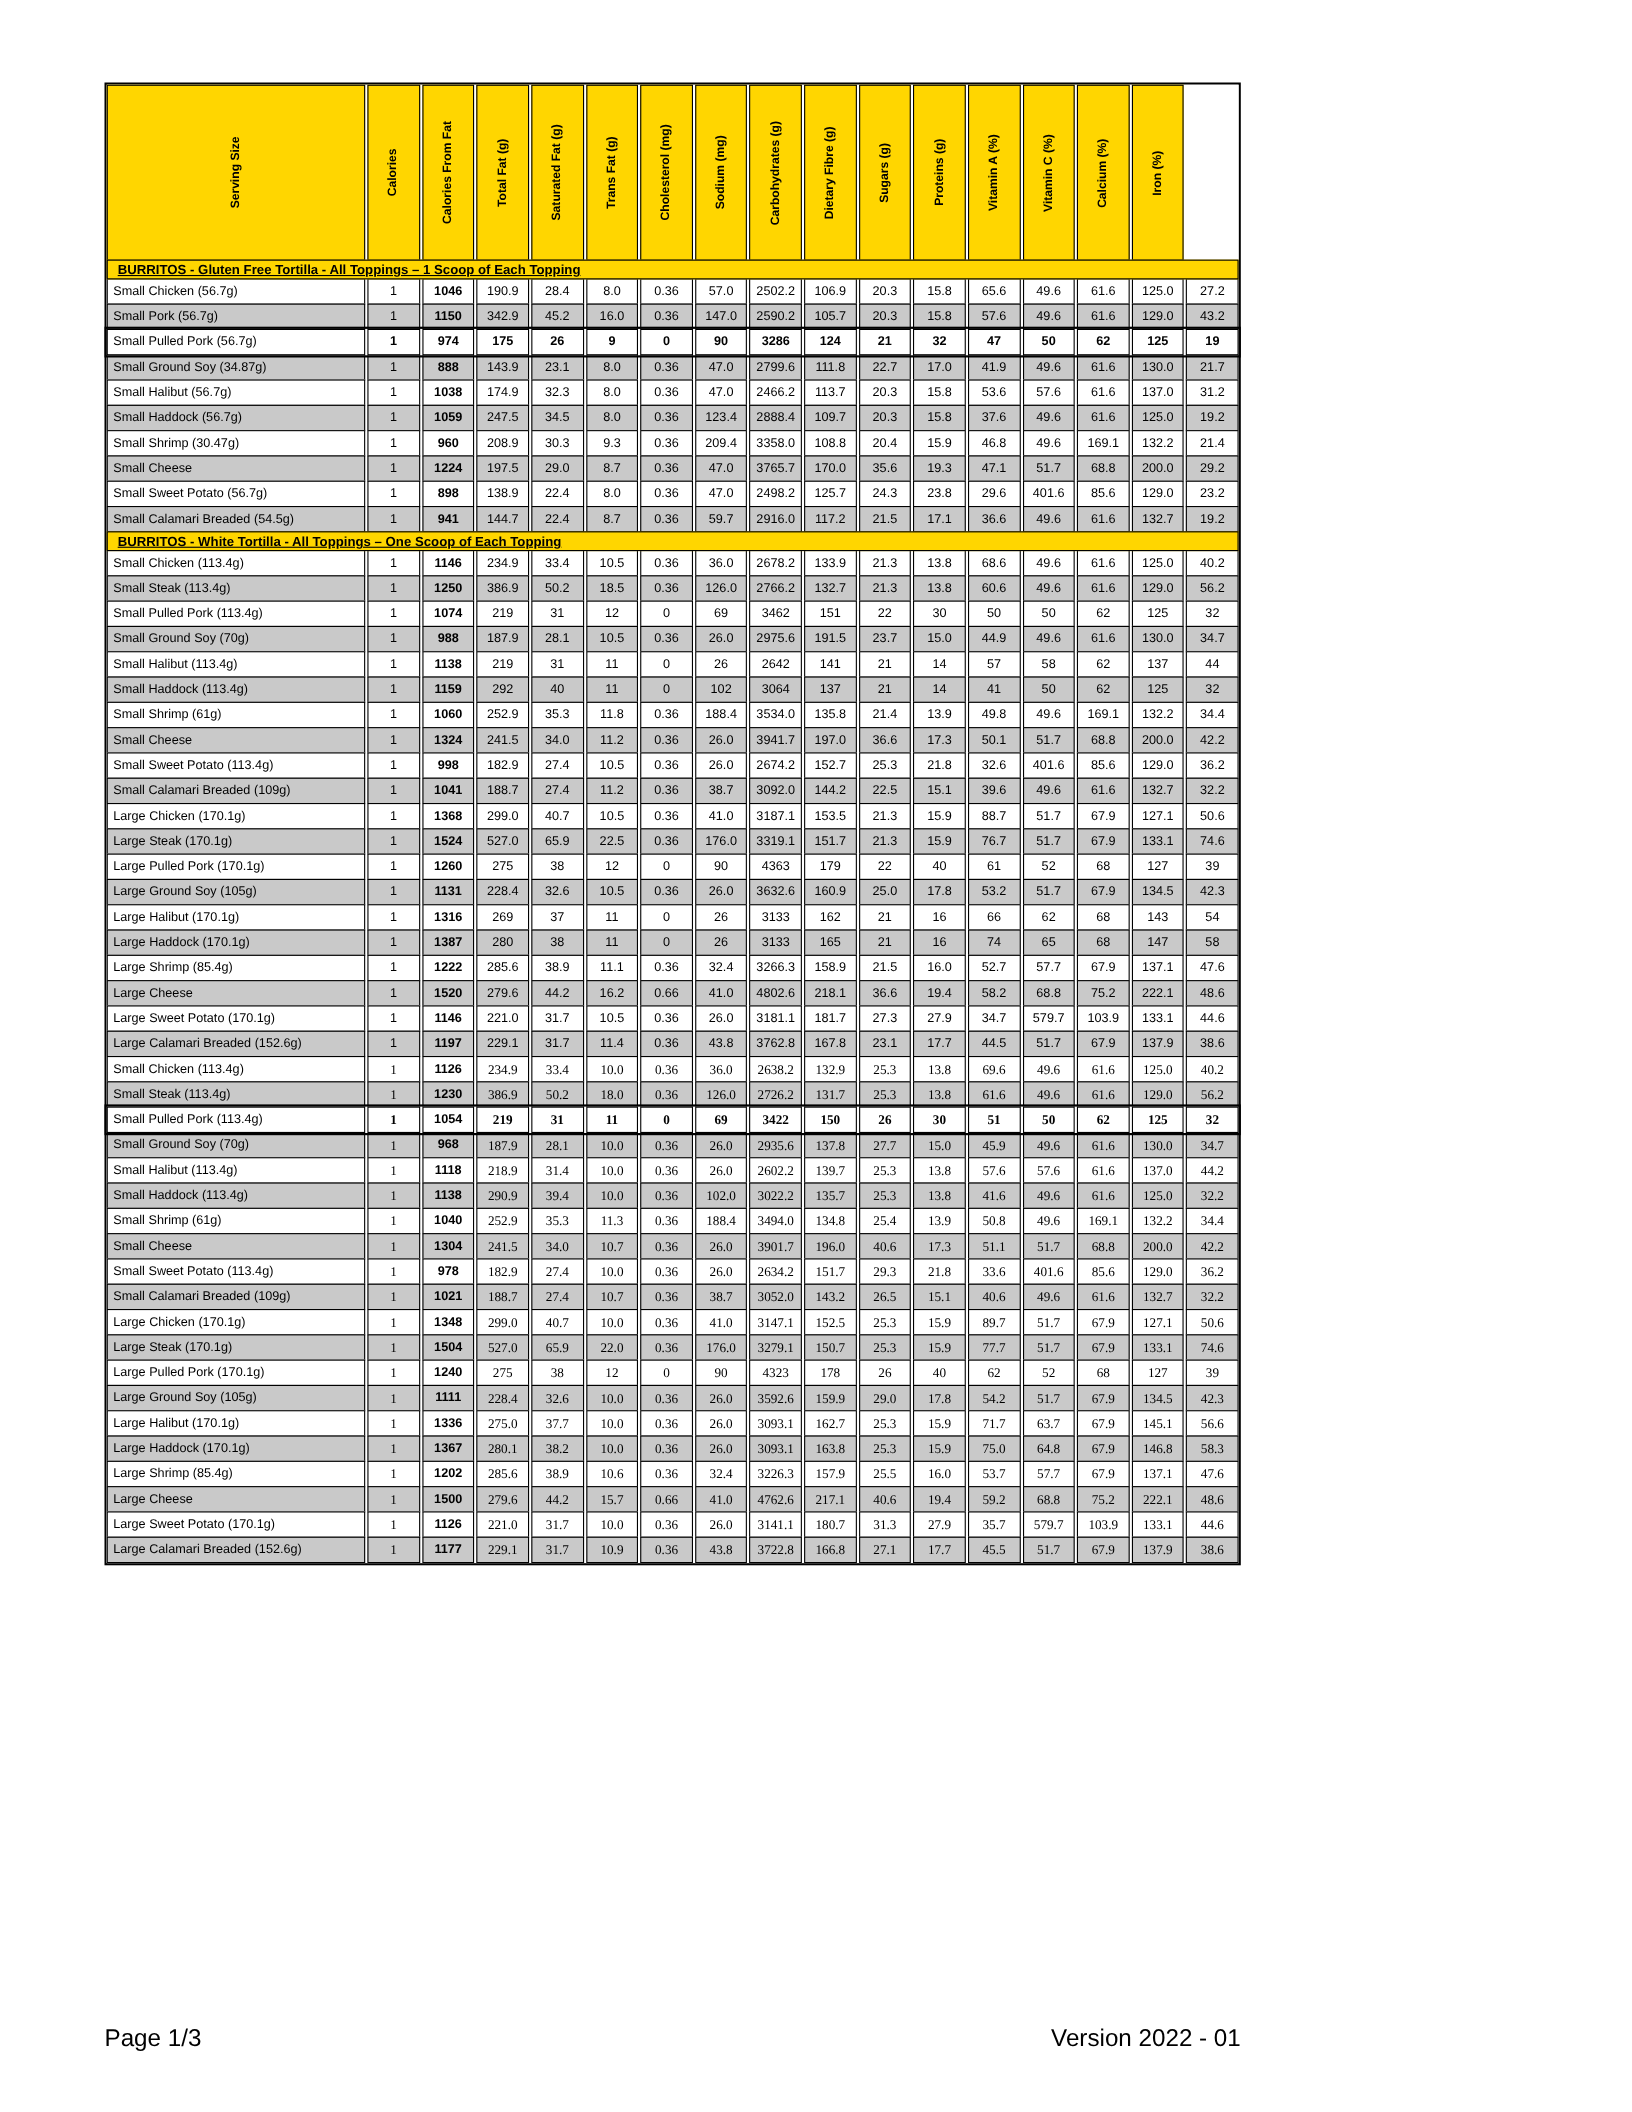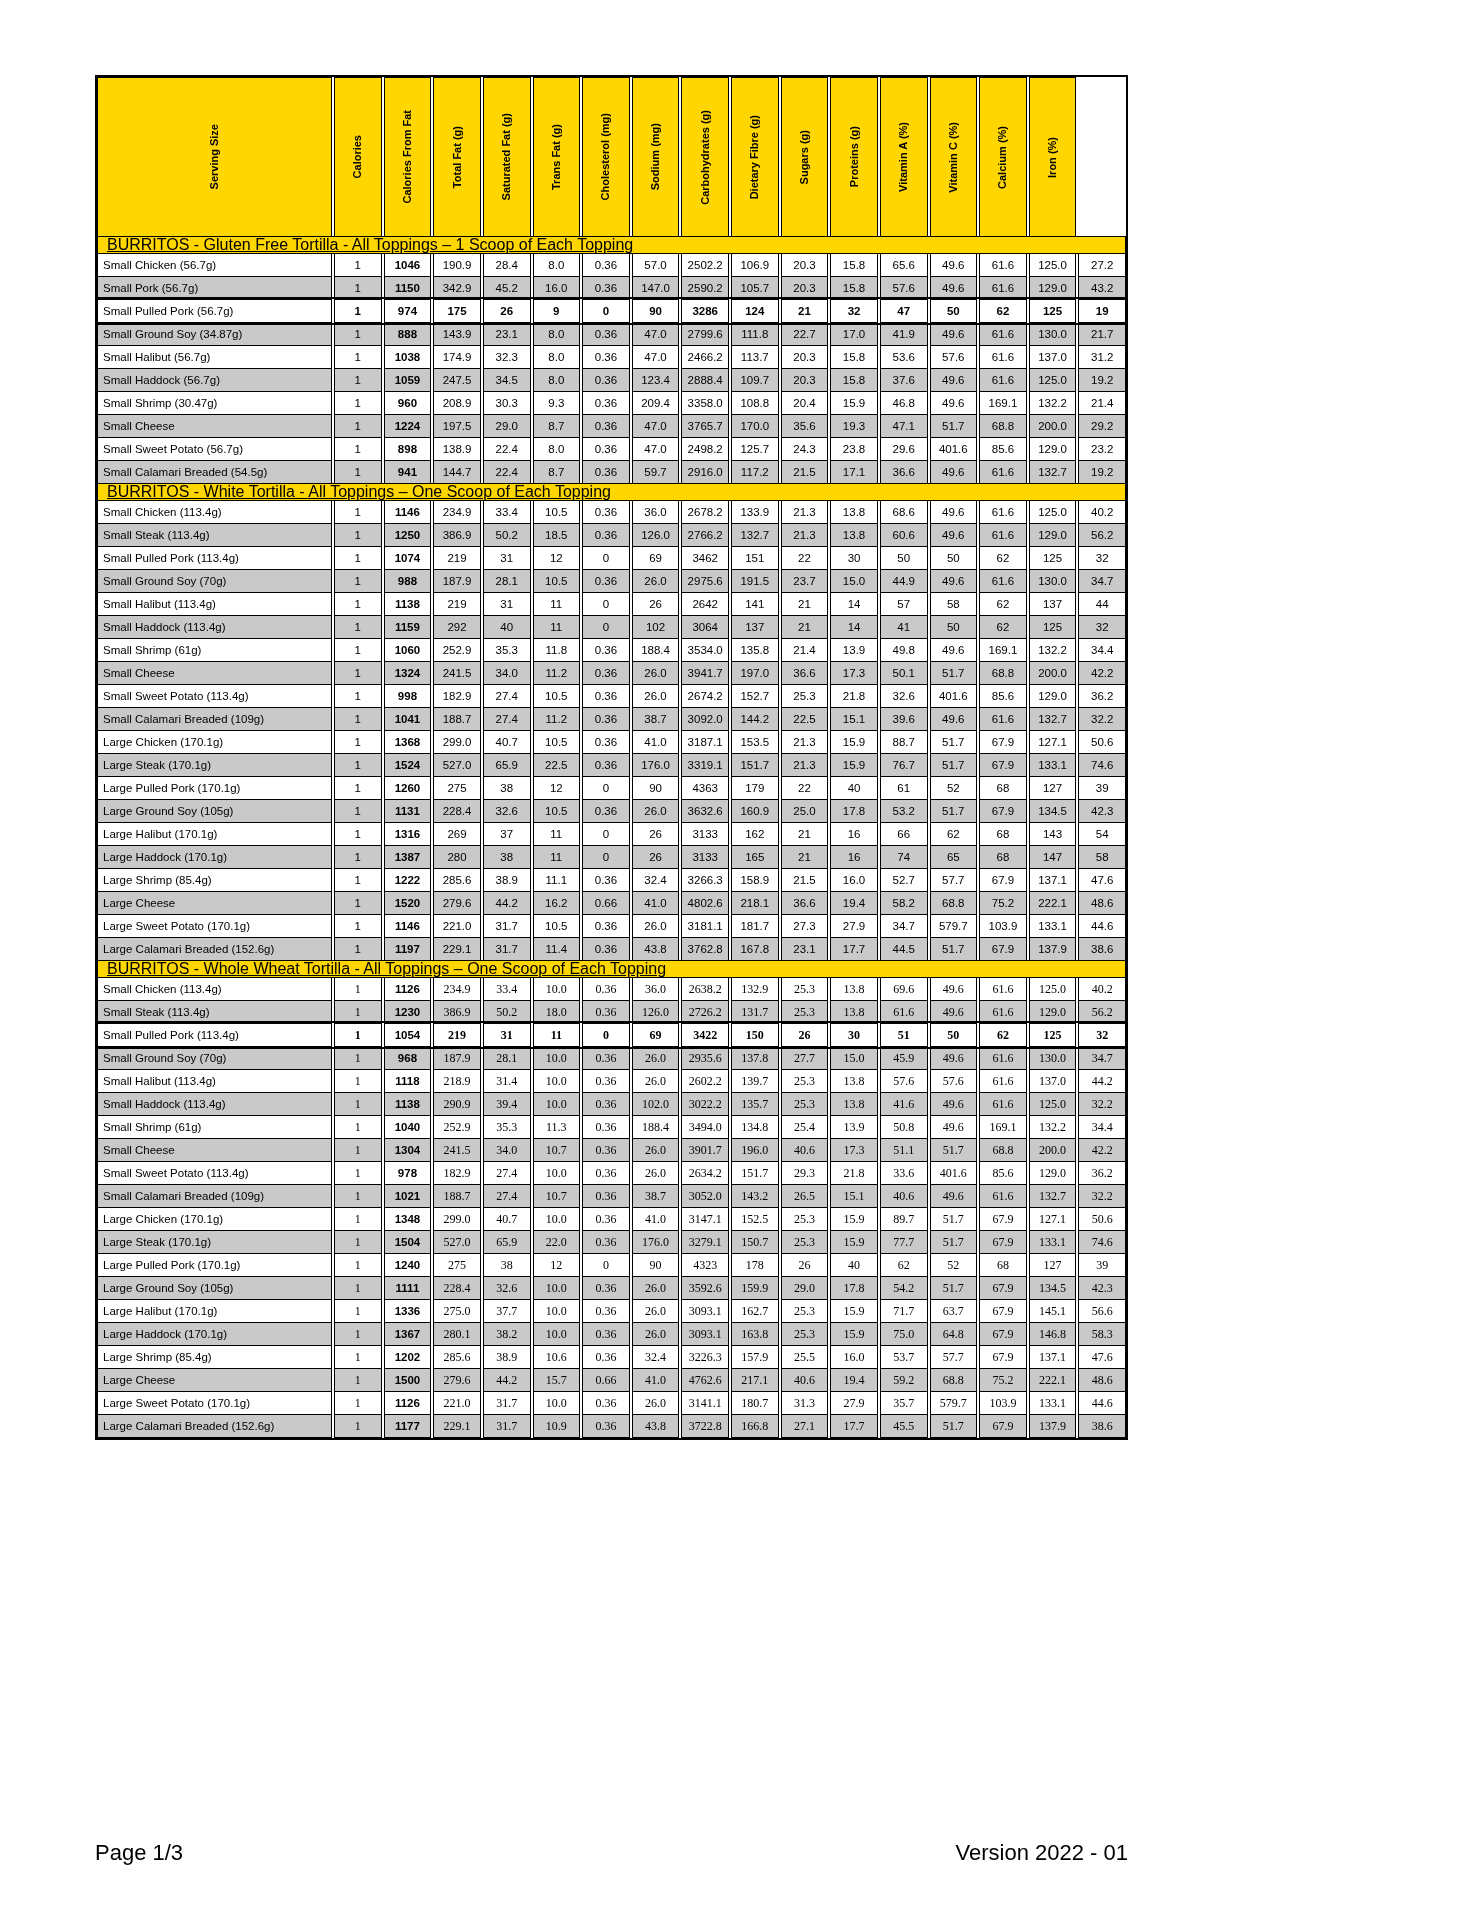--- a/index.html
+++ b/index.html
@@ -34,21 +34,21 @@
     writing-mode:vertical-rl; transform:rotate(180deg);
     font-weight:bold; font-size:11px; white-space:nowrap; line-height:1;
   }
   
   .section-band {
     height:18px; margin-top:-1px; background:#FFD600;
     border:1px solid #000; box-sizing:border-box;
     display:flex; align-items:center; padding-left:9px;
     position:relative; z-index:1;
   }
-  .section-band span { font-weight:normal; font-size:16px; text-decoration:underline; white-space:nowrap;text-align:right; }
+  .section-band span { font-weight:bold; font-size:12px; text-decoration:underline; white-space:nowrap;text-align:right; }
   
   .data-row { height:24px; margin-top:-1px; }
   .cell {
     border:1px solid #000; box-sizing:border-box; background:#fff;
     display:flex; align-items:center; justify-content:center;
     font-size:11.5px; overflow:hidden; white-space:nowrap;
   }
   .name { justify-content:flex-start; padding-left:5px; }
   .odd .cell { background:#C9C9C9; }
   .cal { font-weight:bold; }
@@ -691,23 +691,20 @@
         <div class="cell val">3762.8</div>
         <div class="cell val">167.8</div>
         <div class="cell val">23.1</div>
         <div class="cell val">17.7</div>
         <div class="cell val">44.5</div>
         <div class="cell val">51.7</div>
         <div class="cell val">67.9</div>
         <div class="cell val">137.9</div>
         <div class="cell val">38.6</div>
       </div>
-      <div class="section-band">
-        <span>BURRITOS - Whole Wheat Tortilla - All Toppings – One Scoop of Each Topping</span>
-      </div>
       <div class="grid-row data-row even serif">
         <div class="cell name">Small Chicken (113.4g)</div>
         <div class="cell val">1</div>
         <div class="cell val cal">1126</div>
         <div class="cell val">234.9</div>
         <div class="cell val">33.4</div>
         <div class="cell val">10.0</div>
         <div class="cell val">0.36</div>
         <div class="cell val">36.0</div>
         <div class="cell val">2638.2</div>

